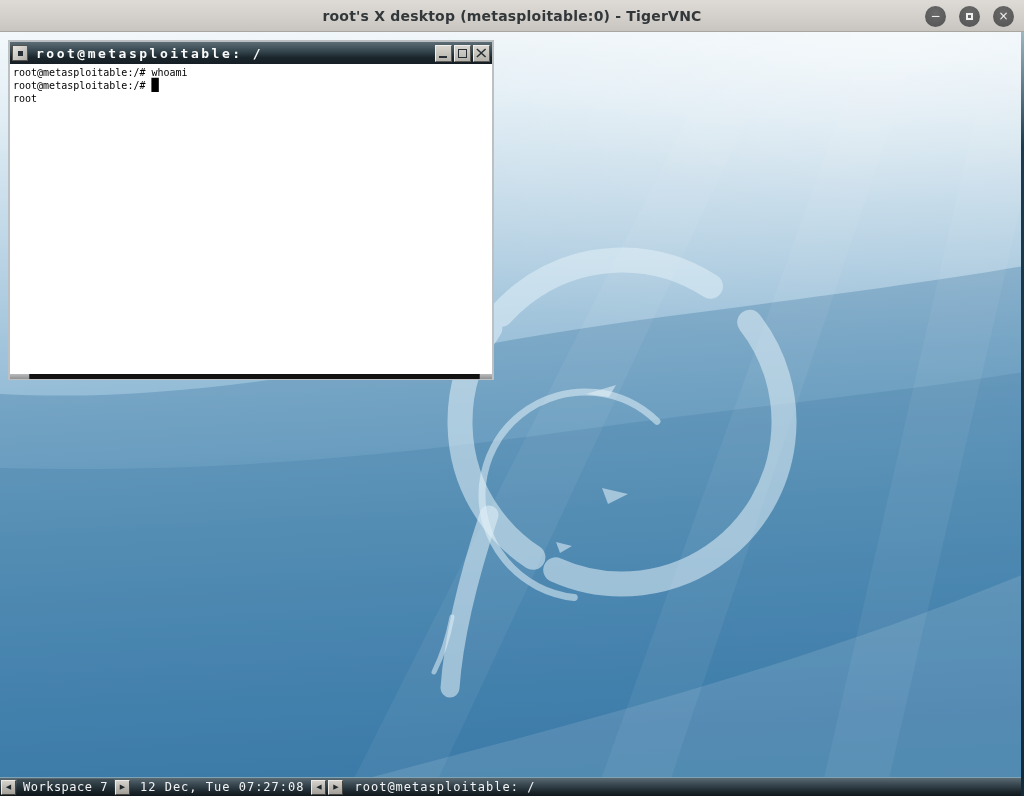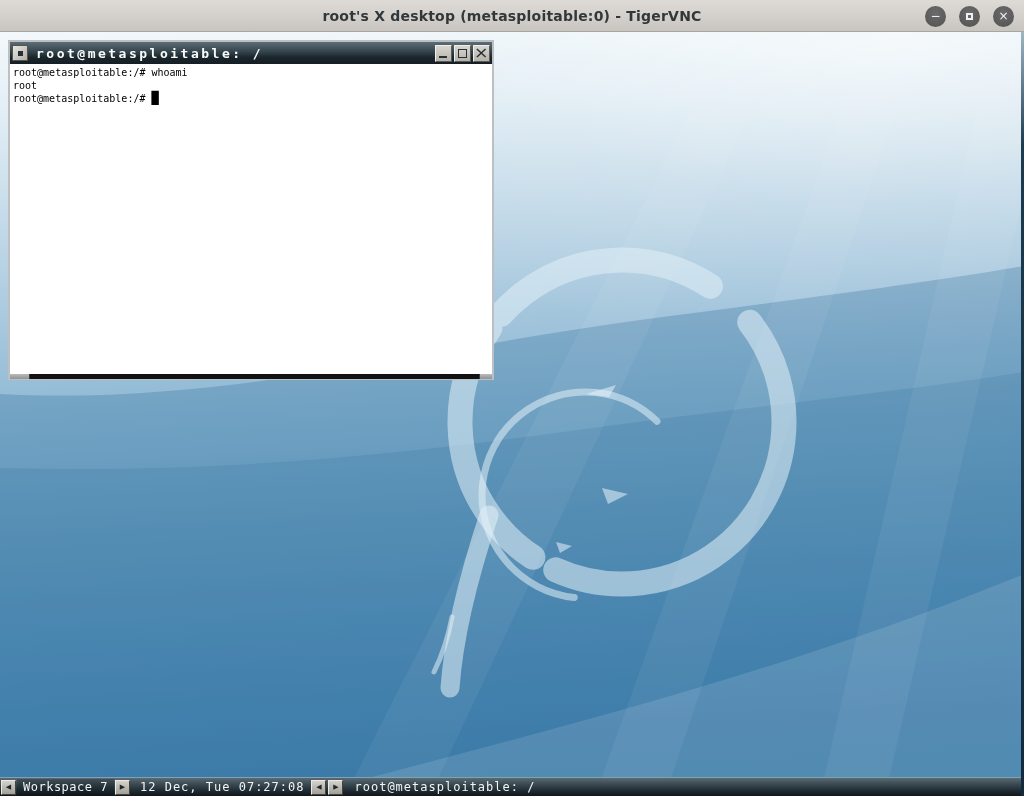--- a/index.html
+++ b/index.html
@@ -177,22 +177,22 @@
           <span class="max-sq-icon"></span>
         </div>
         <div class="term-btn">
           <span class="close-x">×</span>
         </div>
       </div>
     </div>
 
     <div class="term-body">
       <div class="term-line">root@metasploitable:/# whoami</div>
+      <div class="term-line"><span>root@metasploitable:/# </span><span class="cursor">█</span></div>
       <div class="term-line">root</div>
-      <div class="term-line"><span>root@metasploitable:/# </span><span class="cursor">█</span></div>
     </div>
 
     <div class="term-bottom">
       <span class="grip-left"></span>
       <span class="grip-right"></span>
     </div>
   </div>
 
   <div class="taskbar">
     <div class="tb-btn">

